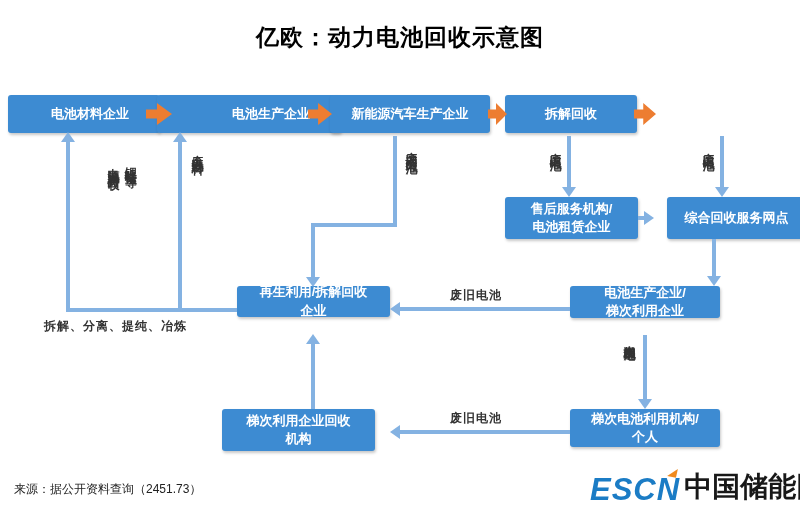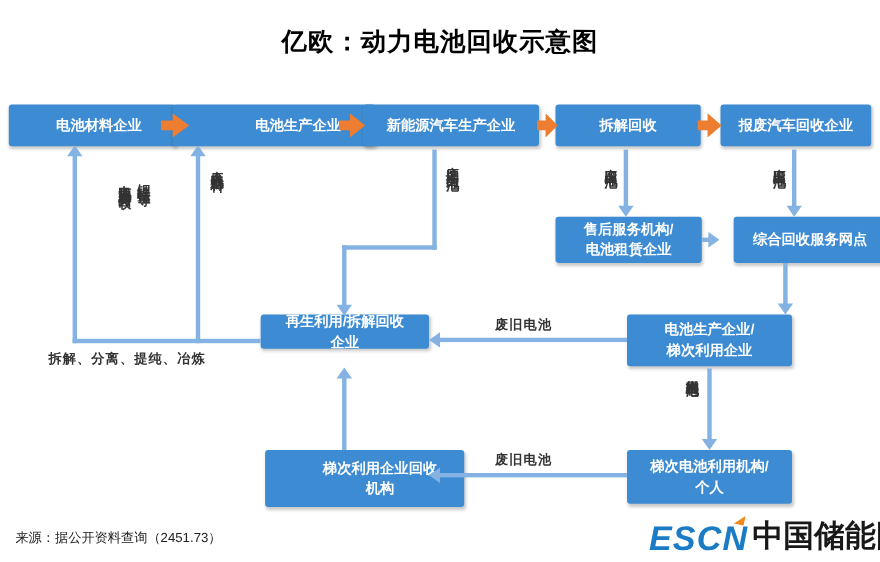--- a/index.html
+++ b/index.html
@@ -46,39 +46,38 @@
 <body>
 
 <div id="canvas">
 
   <div class="title">亿欧：动力电池回收示意图</div>
 
   <div class="node" style="left:8px;top:95px;width:140px;height:38px;padding-left:12px;">电池材料企业</div>
   <div class="node" style="left:157px;top:95px;width:140px;height:38px;padding-left:44px;">电池生产企业</div>
   <div class="node" style="left:330px;top:95px;width:160px;height:38px;">新能源汽车生产企业</div>
   <div class="node" style="left:505px;top:95px;width:132px;height:38px;">拆解回收</div>
-  <div class="node" style="left:655px;top:95px;width:137px;height:38px;">报废汽车回收企业</div>
 
   <div class="chain-arrow" style="left:146px;top:103px;width:26px;height:22px;"></div>
   <div class="chain-arrow" style="left:308px;top:103px;width:24px;height:22px;"></div>
   <div class="chain-arrow" style="left:488px;top:103px;width:19px;height:22px;"></div>
   <div class="chain-arrow" style="left:634px;top:103px;width:22px;height:22px;"></div>
 
   <div class="node" style="left:505px;top:197px;width:133px;height:42px;">售后服务机构/
 电池租赁企业</div>
   <div class="node" style="left:667px;top:197px;width:139px;height:42px;">综合回收服务网点</div>
 
   <div class="node" style="left:237px;top:286px;width:153px;height:31px;">再生利用/拆解回收
 企业</div>
-  <div class="node" style="left:570px;top:286px;width:150px;height:47px;">电池生产企业/
+  <div class="node" style="left:570px;top:286px;width:150px;height:32px;">电池生产企业/
 梯次利用企业</div>
 
-  <div class="node" style="left:241px;top:409px;width:153px;height:52px;padding-left:28px;">梯次利用企业回收
+  <div class="node" style="left:222px;top:409px;width:153px;height:42px;">梯次利用企业回收
 机构</div>
-  <div class="node" style="left:570px;top:409px;width:150px;height:49px;">梯次电池利用机构/
+  <div class="node" style="left:570px;top:409px;width:150px;height:38px;">梯次电池利用机构/
 个人</div>
 
   <div class="conn" style="left:66px;top:140px;width:4px;height:172px;"></div>
   <div class="ah ah-up" style="left:61px;top:132px;"></div>
   <div class="conn" style="left:178px;top:140px;width:4px;height:172px;"></div>
   <div class="ah ah-up" style="left:173px;top:132px;"></div>
   <div class="conn" style="left:66px;top:308px;width:171px;height:4px;"></div>
 
   <div class="vlabel" style="left:104px;top:158px;height:120px;">锂镍钴锰等
 电池原料再回收</div>

